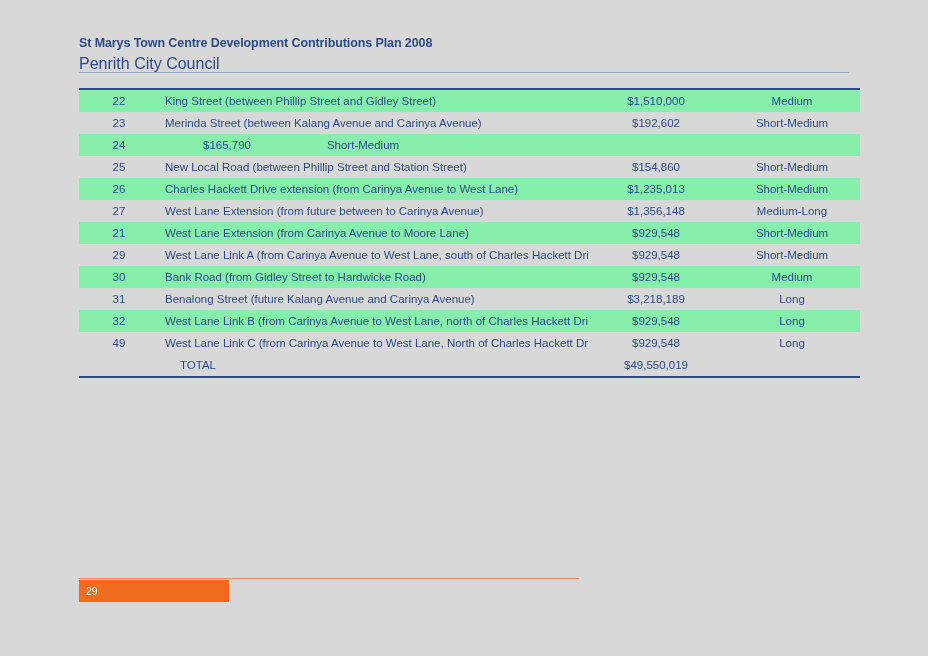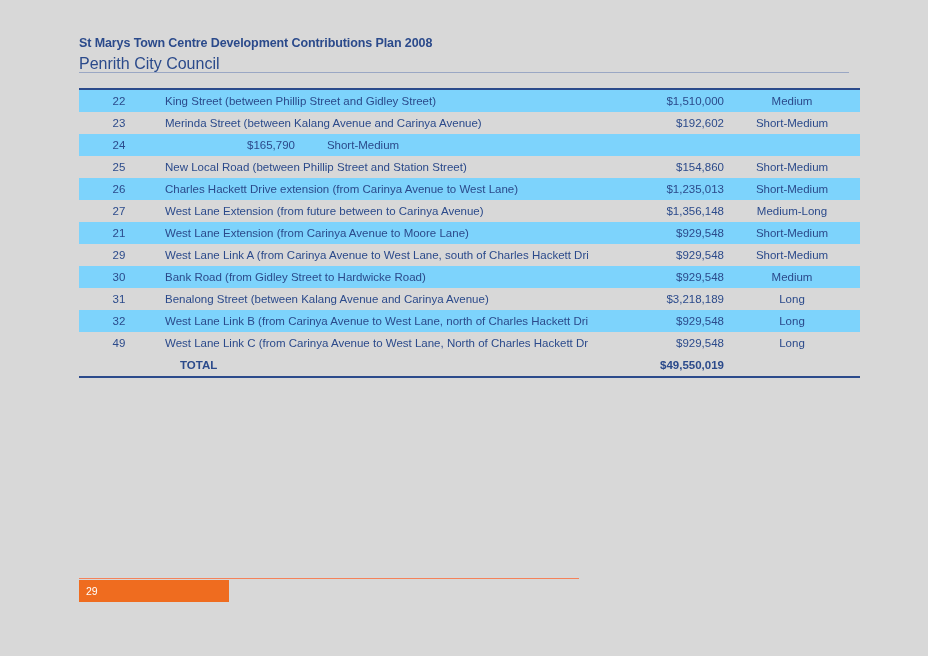--- a/index.html
+++ b/index.html
@@ -67,45 +67,45 @@
     margin-top: 0px;
   }
   .row {
     display: flex;
     align-items: center;
     height: 22px;
     font-size: 11.5px;
     color: #2b4a8b;
   }
   .row.shade {
-    background: #7dd3fc;
+    background: #86efac;
   }
   .c-num {
     width: 80px;
     text-align: center;
     flex: 0 0 80px;
   }
   .c-desc {
     flex: 1 1 auto;
     padding-left: 6px;
     white-space: nowrap;
     overflow: hidden;
   }
   .c-cost {
     width: 136px;
     flex: 0 0 136px;
-    text-align: right;
+    text-align: center;
   }
   .c-timing {
     width: 136px;
     flex: 0 0 136px;
     text-align: center;
   }
   .row.total {
-    font-weight: bold;
+    font-weight: normal;
   }
   .row.total .c-desc {
     padding-left: 21px;
   }
 
   .footer {
     position: absolute;
     left: 79px;
     top: 578px;
     width: 500px;
@@ -196,21 +196,21 @@
           <div class="c-timing">Short-Medium</div>
         </div>
         <div class="row shade">
           <div class="c-num">30</div>
           <div class="c-desc">Bank Road (from Gidley Street to Hardwicke Road)</div>
           <div class="c-cost">$929,548</div>
           <div class="c-timing">Medium</div>
         </div>
         <div class="row">
           <div class="c-num">31</div>
-          <div class="c-desc">Benalong Street (between Kalang Avenue and Carinya Avenue)</div>
+          <div class="c-desc">Benalong Street (future Kalang Avenue and Carinya Avenue)</div>
           <div class="c-cost">$3,218,189</div>
           <div class="c-timing">Long</div>
         </div>
         <div class="row shade">
           <div class="c-num">32</div>
           <div class="c-desc">West Lane Link B (from Carinya Avenue to West Lane, north of Charles Hackett Drive)</div>
           <div class="c-cost">$929,548</div>
           <div class="c-timing">Long</div>
         </div>
         <div class="row">

